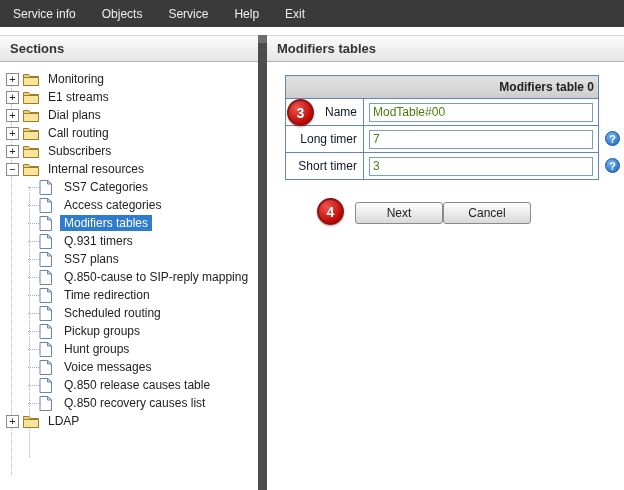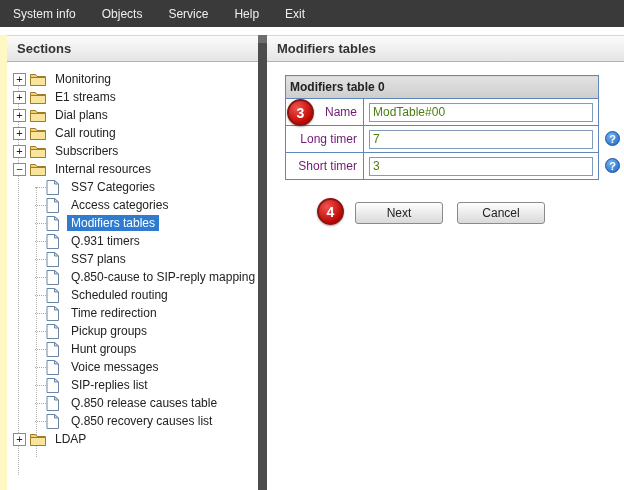--- a/index.html
+++ b/index.html
@@ -6,21 +6,21 @@
   html,body { width:624px; height:490px; overflow:hidden; }
   body { font-family:"Liberation Sans", sans-serif; background:#fff; }
   .app { position:relative; width:624px; height:490px; background:#fff; }
 
   
   .menubar { height:27px; background:#3a3a3a; display:flex; align-items:stretch; }
   .menu-item { color:#efefef; font-size:12px; padding:0 13px; display:flex; align-items:center; cursor:default; }
 
   
   .main { position:absolute; top:35px; left:0; right:0; bottom:0; display:flex; }
-  .left-pane { width:258px; display:flex; flex-direction:column; background:#fef9c3;padding-left:7px; }
+  .left-pane { width:258px; display:flex; flex-direction:column; background:#fef9c3; }
   .right-pane { flex:1; display:flex; flex-direction:column; background:#fff; }
   .pane-header { height:27px; flex:0 0 27px; background:linear-gradient(#fbfbfb,#e5e5e5);
     border-top:1px solid #d8d8d8; border-bottom:1px solid #b2b2b2;
     font-size:13px; font-weight:bold; color:#333; display:flex; align-items:center; padding-left:10px; }
 
   
   .vscrollbar { width:9px; background:#8a8a8a; position:relative; flex:0 0 9px; }
   .vscrollbar .thumb { position:absolute; top:8px; left:0; right:0; bottom:0; background:#4d4d4d; }
   .vscrollbar .btn-up { position:absolute; top:0; left:0; right:0; height:8px; background:#6e6e6e; }
 
@@ -38,48 +38,48 @@
   .stub { width:11px; border-top:1px dotted #aaa; flex:0 0 auto; }
   .tree-icon { width:16px; height:15px; margin-right:5px; flex:0 0 auto; display:flex; align-items:center; }
   .tree-label { padding:1px 4px; }
   .tree-row.selected .tree-label { background:#2e7bd0; color:#fff; }
 
   
   .content { flex:1; position:relative; background:#fff; }
   .form-wrap { position:absolute; top:13px; left:18px; }
   table.form { border-collapse:collapse; }
   table.form td { border:1px solid #5f87bc; font-size:12px; }
-  td.title { background:linear-gradient(#e2e2e2,#cdcdcd); text-align:left; font-weight:bold;
+  td.title { background:linear-gradient(#e2e2e2,#cdcdcd); text-align:right; font-weight:bold;
     height:23px; padding:2px 4px; color:#222; }
-  td.lbl { min-width:78px; text-align:right; padding:0 6px; height:27px; color:#701a75; }
+  td.lbl { min-width:78px; text-align:right; padding:0 6px; height:27px; color:#0f172a; }
   td.inp { padding:2px 5px; }
   td.inp input { width:224px; height:19px; border:1px solid #7f9db9; font-size:12px; padding:0 3px;
     font-family:"Liberation Sans", sans-serif; color:#4d7c0f; background:#fff; }
   .help-icon { position:absolute; right:-21px; width:15px; height:15px; border-radius:50%;
     background:radial-gradient(circle at 35% 30%, #6fb2f2, #1f66c0); border:1px solid #17509b;
     color:#fff; font-size:11px; font-weight:bold; text-align:center; line-height:14px; cursor:pointer; }
 
-  .button-row { position:absolute; top:140px; left:88px; display:flex; gap:14px; }
+  .button-row { position:absolute; top:140px; left:88px; display:flex; }
   button.btn { width:88px; height:22px; font-size:12px; font-family:"Liberation Sans", sans-serif;
     background:linear-gradient(#fefefe,#d9d9d9); border:1px solid #8a8a8a; border-radius:3px; color:#222; }
 
   .badge { position:absolute; width:27px; height:27px; border-radius:50%;
     background:radial-gradient(circle at 35% 30%, #f0544f, #bb0300 75%);
     border:2px solid #8a1511; color:#fff; font-weight:bold; font-size:14px;
     display:flex; align-items:center; justify-content:center; box-shadow:0 1px 2px rgba(0,0,0,.35); }
   .badge-3 { left:20px; top:37px; }
   .badge-4 { left:50px; top:136px; }
 </style>
 </head>
 <body>
 
 <div class="app">
 
   <div class="menubar" id="menubar">
-      <div class="menu-item">System info</div>
+      <div class="menu-item">Service info</div>
       <div class="menu-item">Objects</div>
       <div class="menu-item">Service</div>
       <div class="menu-item">Help</div>
       <div class="menu-item">Exit</div>
     </div>
 
   <div class="main">
 
     <div class="left-pane">
       <div class="pane-header">Sections</div>
@@ -207,40 +207,40 @@
             <span class="tree-label">Q.850-cause to SIP-reply mapping</span>
           </div>
           <div class="tree-row level1">
             <span class="stub"></span>
             <span class="tree-icon">
               <svg width="13" height="15" viewBox="0 0 13 15">
                 <path d="M1 .5h7.5L12.5 4v10.5H1z" fill="#fff" stroke="#6b86a5"></path>
                 <path d="M8.5 .5L12.5 4H8.5z" fill="#d8e6f3" stroke="#6b86a5"></path>
               </svg>
             </span>
+            <span class="tree-label">Time redirection</span>
+          </div>
+          <div class="tree-row level1">
+            <span class="stub"></span>
+            <span class="tree-icon">
+              <svg width="13" height="15" viewBox="0 0 13 15">
+                <path d="M1 .5h7.5L12.5 4v10.5H1z" fill="#fff" stroke="#6b86a5"></path>
+                <path d="M8.5 .5L12.5 4H8.5z" fill="#d8e6f3" stroke="#6b86a5"></path>
+              </svg>
+            </span>
             <span class="tree-label">Scheduled routing</span>
           </div>
           <div class="tree-row level1">
             <span class="stub"></span>
             <span class="tree-icon">
               <svg width="13" height="15" viewBox="0 0 13 15">
                 <path d="M1 .5h7.5L12.5 4v10.5H1z" fill="#fff" stroke="#6b86a5"></path>
                 <path d="M8.5 .5L12.5 4H8.5z" fill="#d8e6f3" stroke="#6b86a5"></path>
               </svg>
             </span>
-            <span class="tree-label">Time redirection</span>
-          </div>
-          <div class="tree-row level1">
-            <span class="stub"></span>
-            <span class="tree-icon">
-              <svg width="13" height="15" viewBox="0 0 13 15">
-                <path d="M1 .5h7.5L12.5 4v10.5H1z" fill="#fff" stroke="#6b86a5"></path>
-                <path d="M8.5 .5L12.5 4H8.5z" fill="#d8e6f3" stroke="#6b86a5"></path>
-              </svg>
-            </span>
             <span class="tree-label">Pickup groups</span>
           </div>
           <div class="tree-row level1">
             <span class="stub"></span>
             <span class="tree-icon">
               <svg width="13" height="15" viewBox="0 0 13 15">
                 <path d="M1 .5h7.5L12.5 4v10.5H1z" fill="#fff" stroke="#6b86a5"></path>
                 <path d="M8.5 .5L12.5 4H8.5z" fill="#d8e6f3" stroke="#6b86a5"></path>
               </svg>
             </span>
@@ -248,30 +248,20 @@
           </div>
           <div class="tree-row level1">
             <span class="stub"></span>
             <span class="tree-icon">
               <svg width="13" height="15" viewBox="0 0 13 15">
                 <path d="M1 .5h7.5L12.5 4v10.5H1z" fill="#fff" stroke="#6b86a5"></path>
                 <path d="M8.5 .5L12.5 4H8.5z" fill="#d8e6f3" stroke="#6b86a5"></path>
               </svg>
             </span>
             <span class="tree-label">Voice messages</span>
-          </div>
-          <div class="tree-row level1">
-            <span class="stub"></span>
-            <span class="tree-icon">
-              <svg width="13" height="15" viewBox="0 0 13 15">
-                <path d="M1 .5h7.5L12.5 4v10.5H1z" fill="#fff" stroke="#6b86a5"></path>
-                <path d="M8.5 .5L12.5 4H8.5z" fill="#d8e6f3" stroke="#6b86a5"></path>
-              </svg>
-            </span>
-            <span class="tree-label">SIP-replies list</span>
           </div>
           <div class="tree-row level1">
             <span class="stub"></span>
             <span class="tree-icon">
               <svg width="13" height="15" viewBox="0 0 13 15">
                 <path d="M1 .5h7.5L12.5 4v10.5H1z" fill="#fff" stroke="#6b86a5"></path>
                 <path d="M8.5 .5L12.5 4H8.5z" fill="#d8e6f3" stroke="#6b86a5"></path>
               </svg>
             </span>
             <span class="tree-label">Q.850 release causes table</span>

